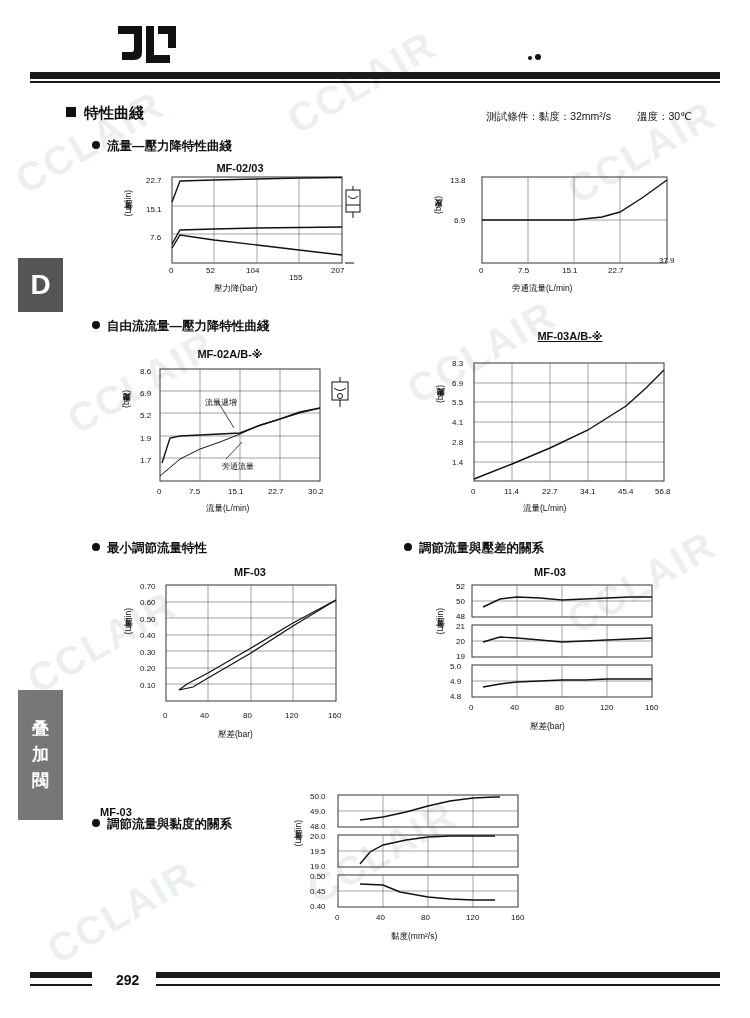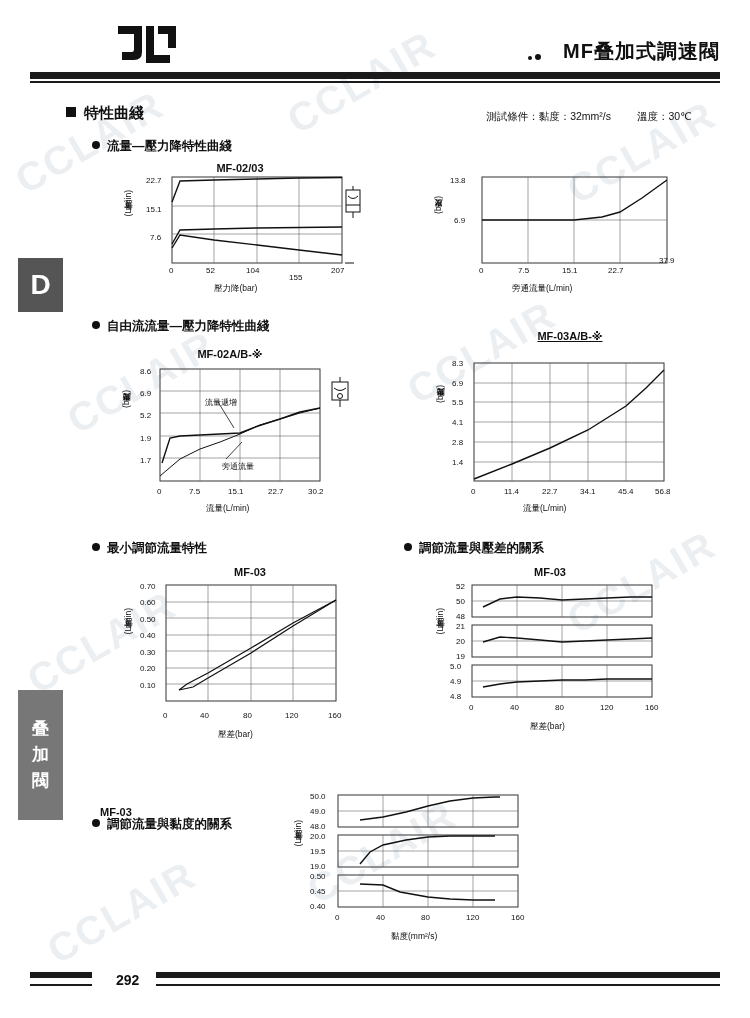--- a/index.html
+++ b/index.html
@@ -83,21 +83,20 @@
 
   <svg class="logo" viewBox="0 0 70 45">
     <path d="M6 4 L30 4 L30 30 Q30 38 22 38 L10 38 L10 30 L20 30 Q22 30 22 27 L22 12 L6 12 Z" fill="#111"></path>
     <path d="M34 4 L42 4 L42 33 L58 33 L58 41 L34 41 Z" fill="#111"></path>
     <path d="M46 4 L64 4 L64 26 L56 26 L56 12 L46 12 Z" fill="#111"></path>
   </svg>
 
   <div class="hdr-dots">
     <i class="sm"></i><i></i>
   </div>
-  <div class="hdr-title">MF叠加式調速閥</div>
   <div class="hdr-rule"></div>
   <div class="hdr-rule2"></div>
 
   <div class="tab-d">D</div>
   <div class="tab-vert">
     <span>叠</span>
     <span>加</span>
     <span>閥</span>
   </div>
 

